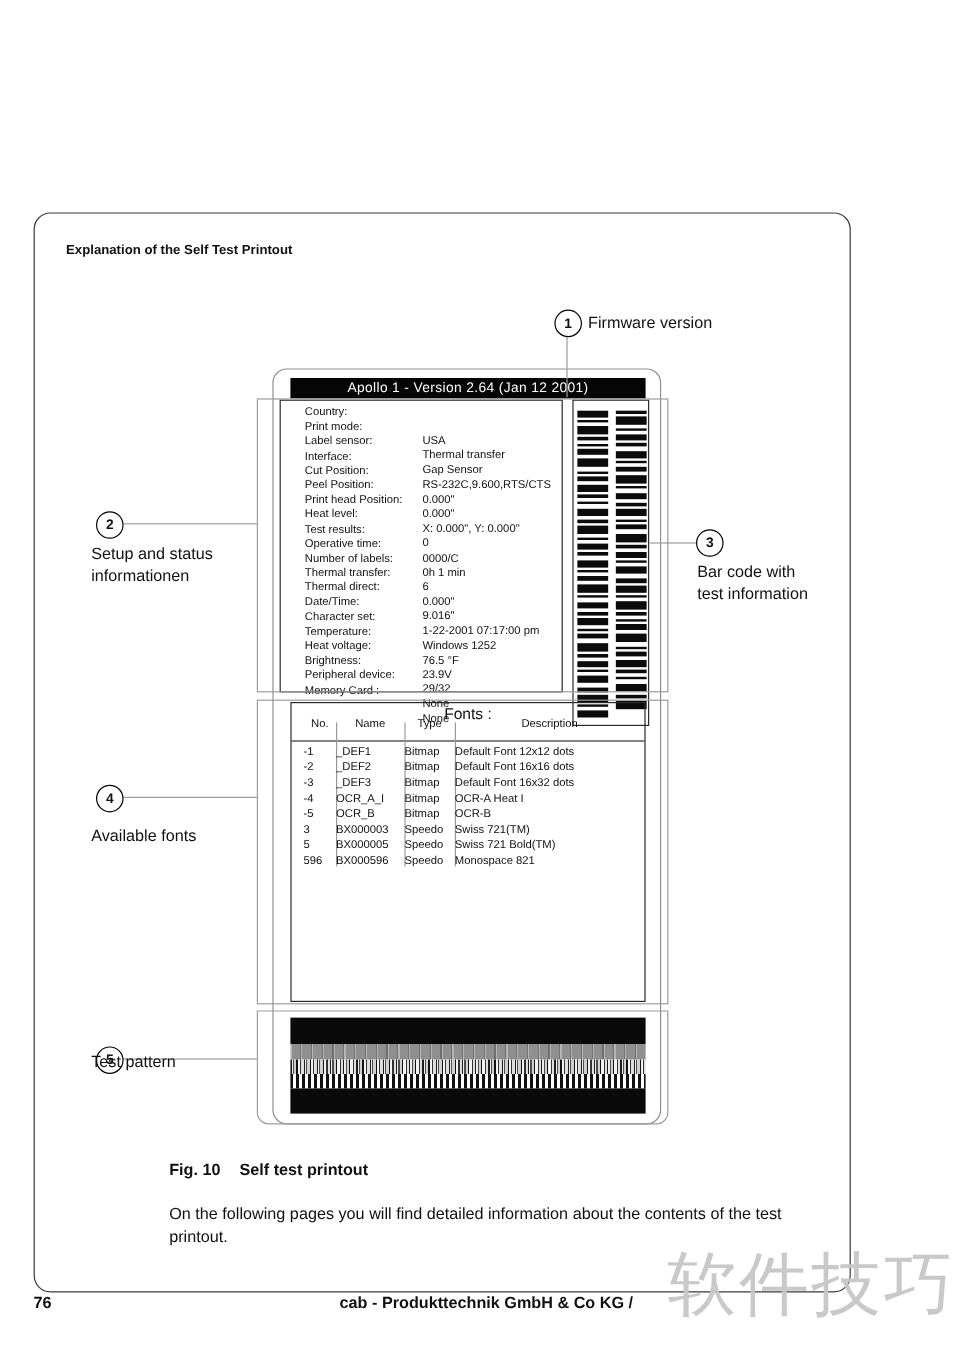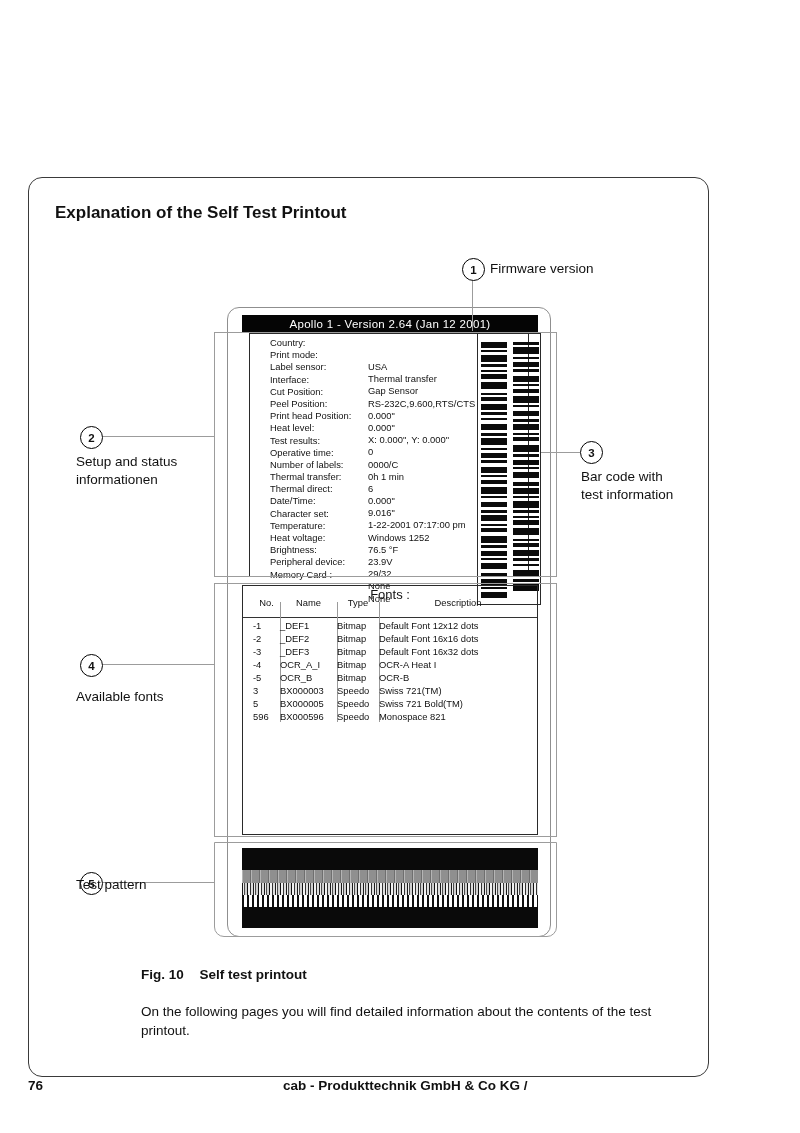--- a/index.html
+++ b/index.html
@@ -1,28 +1,28 @@
 <!DOCTYPE html>
 <html><head>
 <meta charset="utf-8">
 <style>
   html,body{margin:0;padding:0;background:#fff;}
   .page{position:relative;width:800px;height:1133px;background:#fff;overflow:hidden;
         font-family:"Liberation Sans",sans-serif;color:#111;}
   
   .outer-box{position:absolute;left:28px;top:177px;width:679px;height:898px;
              border:1.3px solid #3a3a3a;border-radius:14px;background:transparent;}
-  .title{position:absolute;left:55px;top:203px;font-size:17px;font-weight:bold;margin:0;}
+  .title{position:absolute;left:55px;top:203px;font-size:11px;font-weight:bold;margin:0;}
 
   
   .printout{position:absolute;left:227px;top:307px;width:322px;height:628px;
             border:1px solid #8f8f8f;border-radius:12px;background:#fff;}
   .header-bar{position:absolute;left:242px;top:315px;width:296px;height:17px;background:#050505;
               color:#fff;font-size:11.5px;display:flex;align-items:center;justify-content:center;letter-spacing:.3px;}
-  .setup-box{position:absolute;left:249px;top:333px;width:280px;height:244px;border:1px solid #2a2a2a;box-sizing:border-box;}
+  .setup-box{position:absolute;left:233px;top:333px;width:236px;height:244px;border:1px solid #2a2a2a;box-sizing:border-box;}
   .setup-rows{position:absolute;left:0;top:3px;width:100%;}
   .setup-row{position:relative;height:12.2px;font-size:9.4px;line-height:12.2px;white-space:nowrap;}
   .setup-label{position:absolute;left:20px;}
   .setup-value{position:absolute;left:118px;margin-top:24px;}
 
   
   .barcode-box{position:absolute;left:477px;top:333px;width:64px;height:272px;border:1px solid #2a2a2a;box-sizing:border-box;}
   .bc-col{position:absolute;top:8px;width:26px;height:256px;overflow:hidden;}
   .bc-col1{left:3px;}  .bc-col2{left:35px;}
   .bc-bar{width:100%;background:#0b0b0b;}
@@ -363,13 +363,14 @@
 
   <div class="fig-caption">
     <span class="figno">Fig. 10</span>
     <span>Self test printout</span>
   </div>
   <div class="body-text">On the following pages you will find detailed information about the contents of the test printout.</div>
 
   <div class="footer-page">76</div>
   <div class="footer-pub">cab - Produkttechnik GmbH &amp; Co KG /</div>
 
+  <div class="watermark">软件技巧</div>
 </div>
 
 </body></html>

